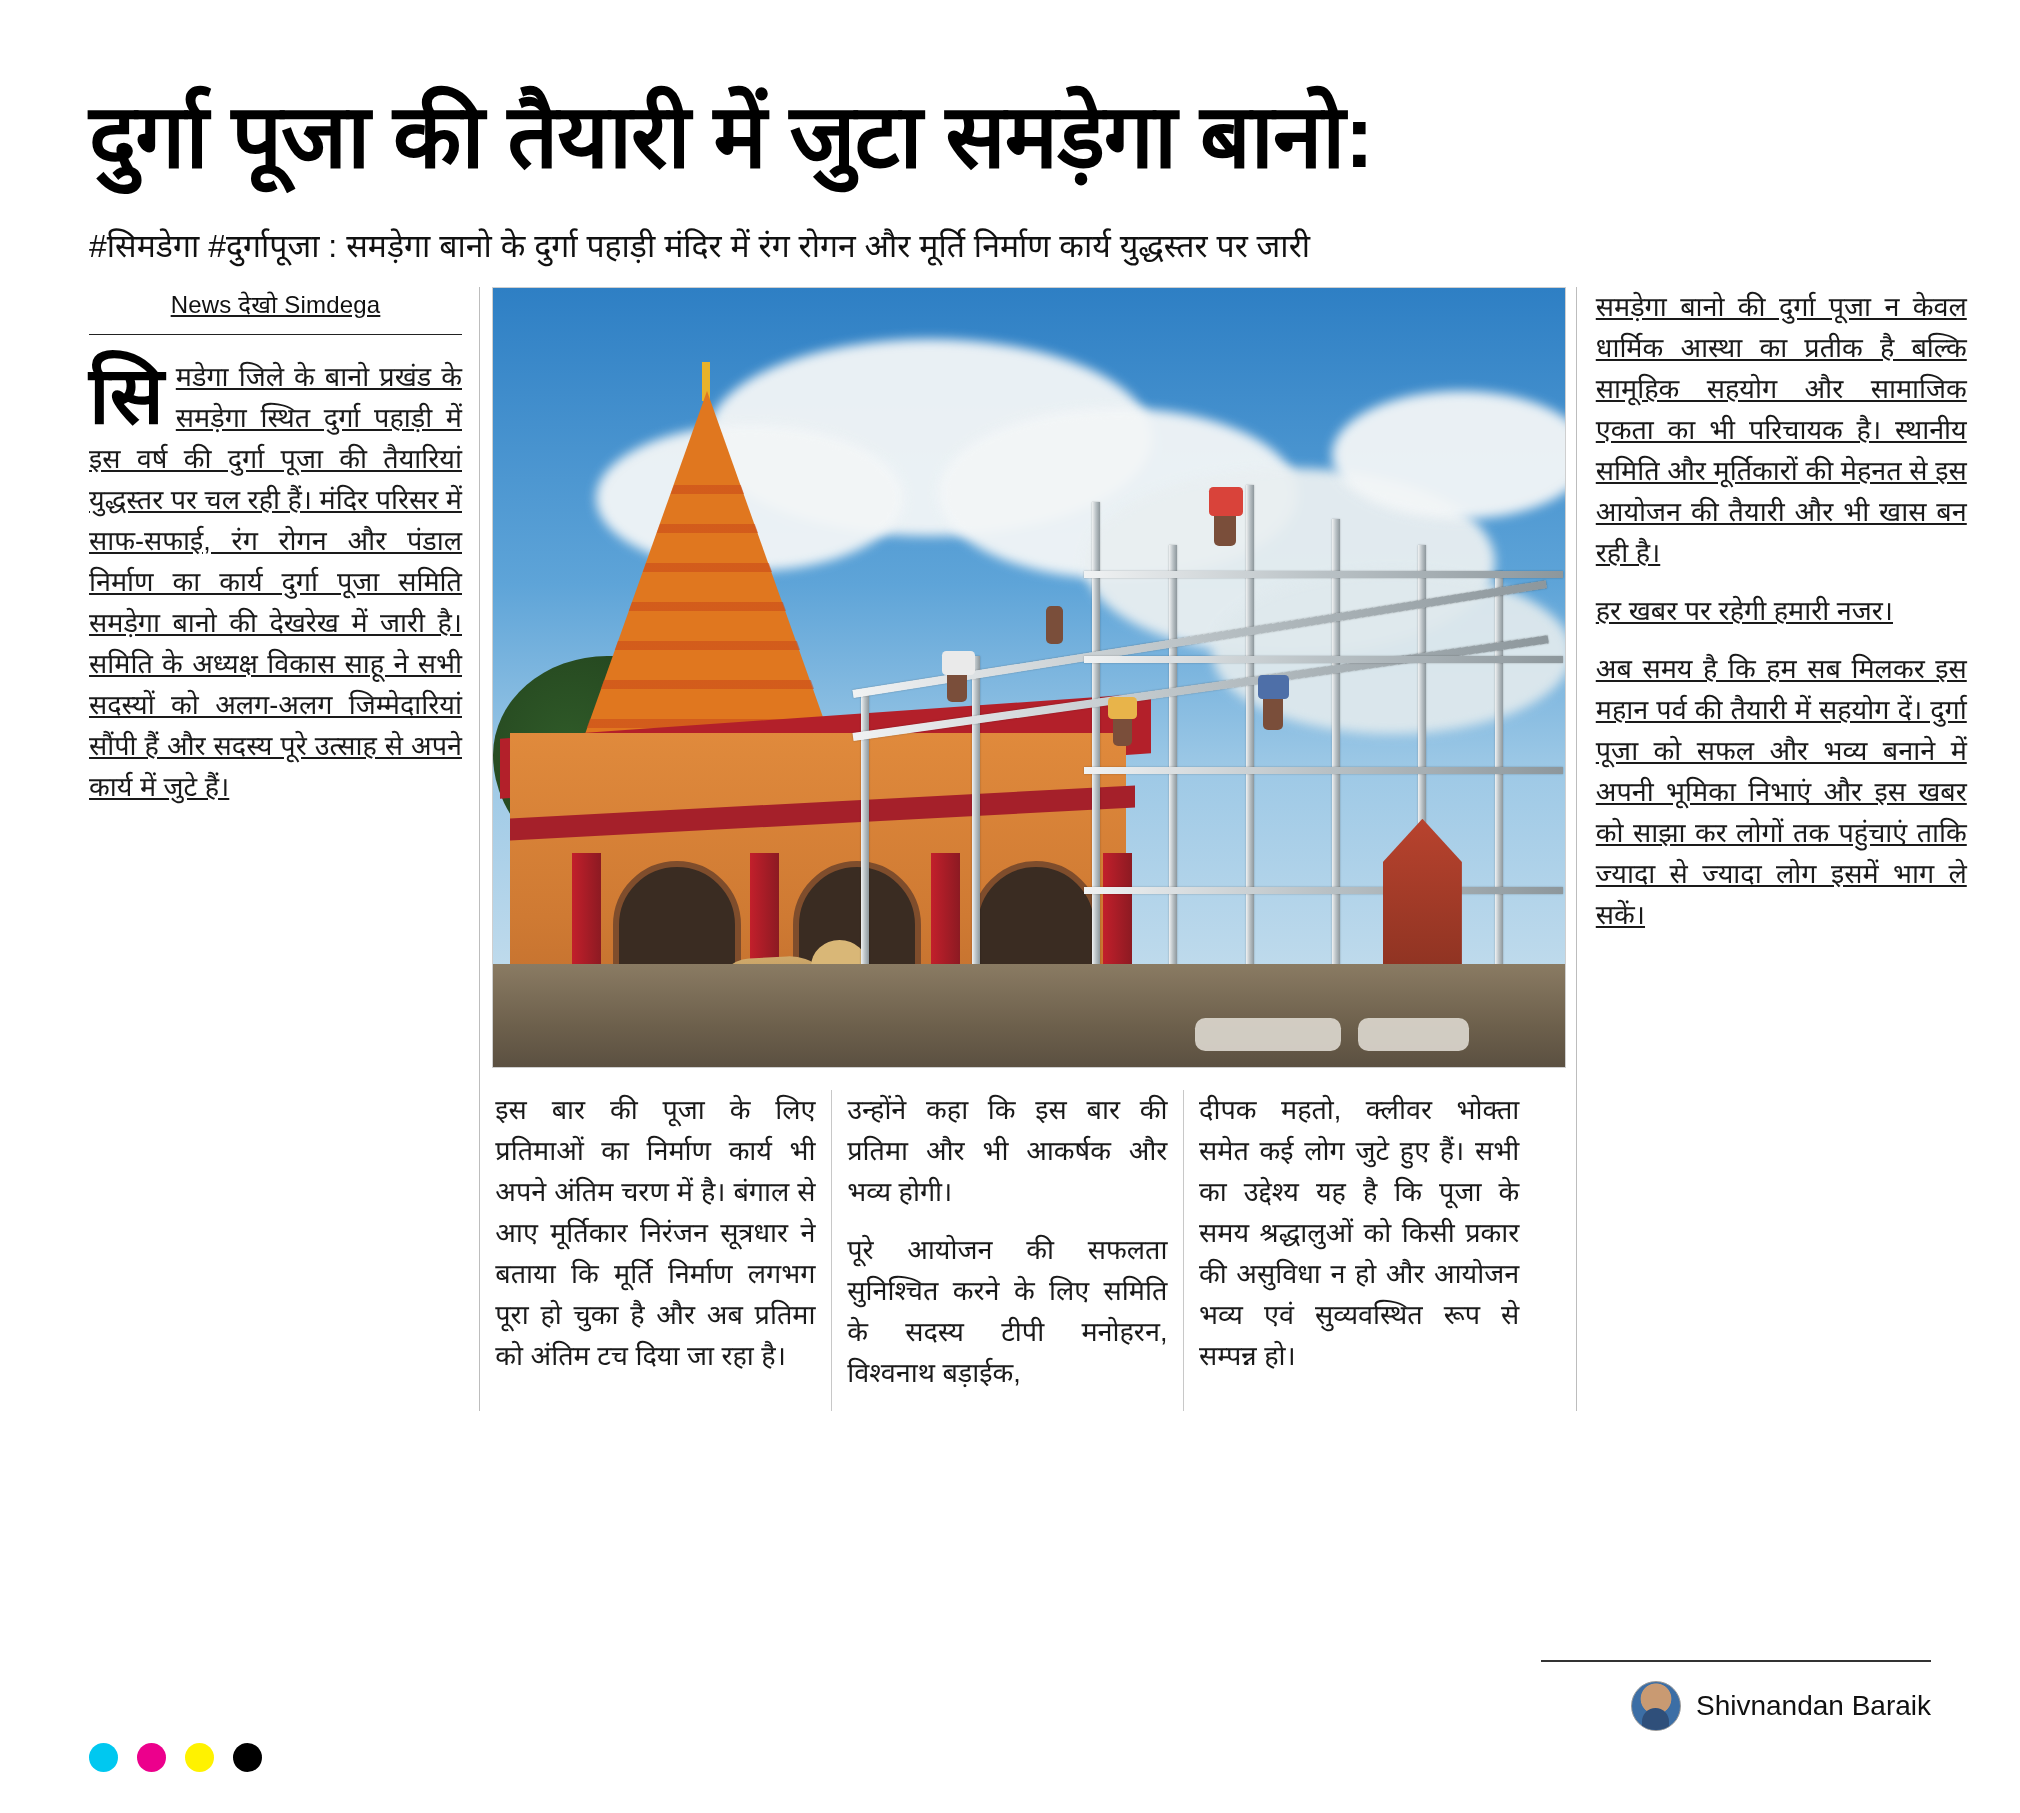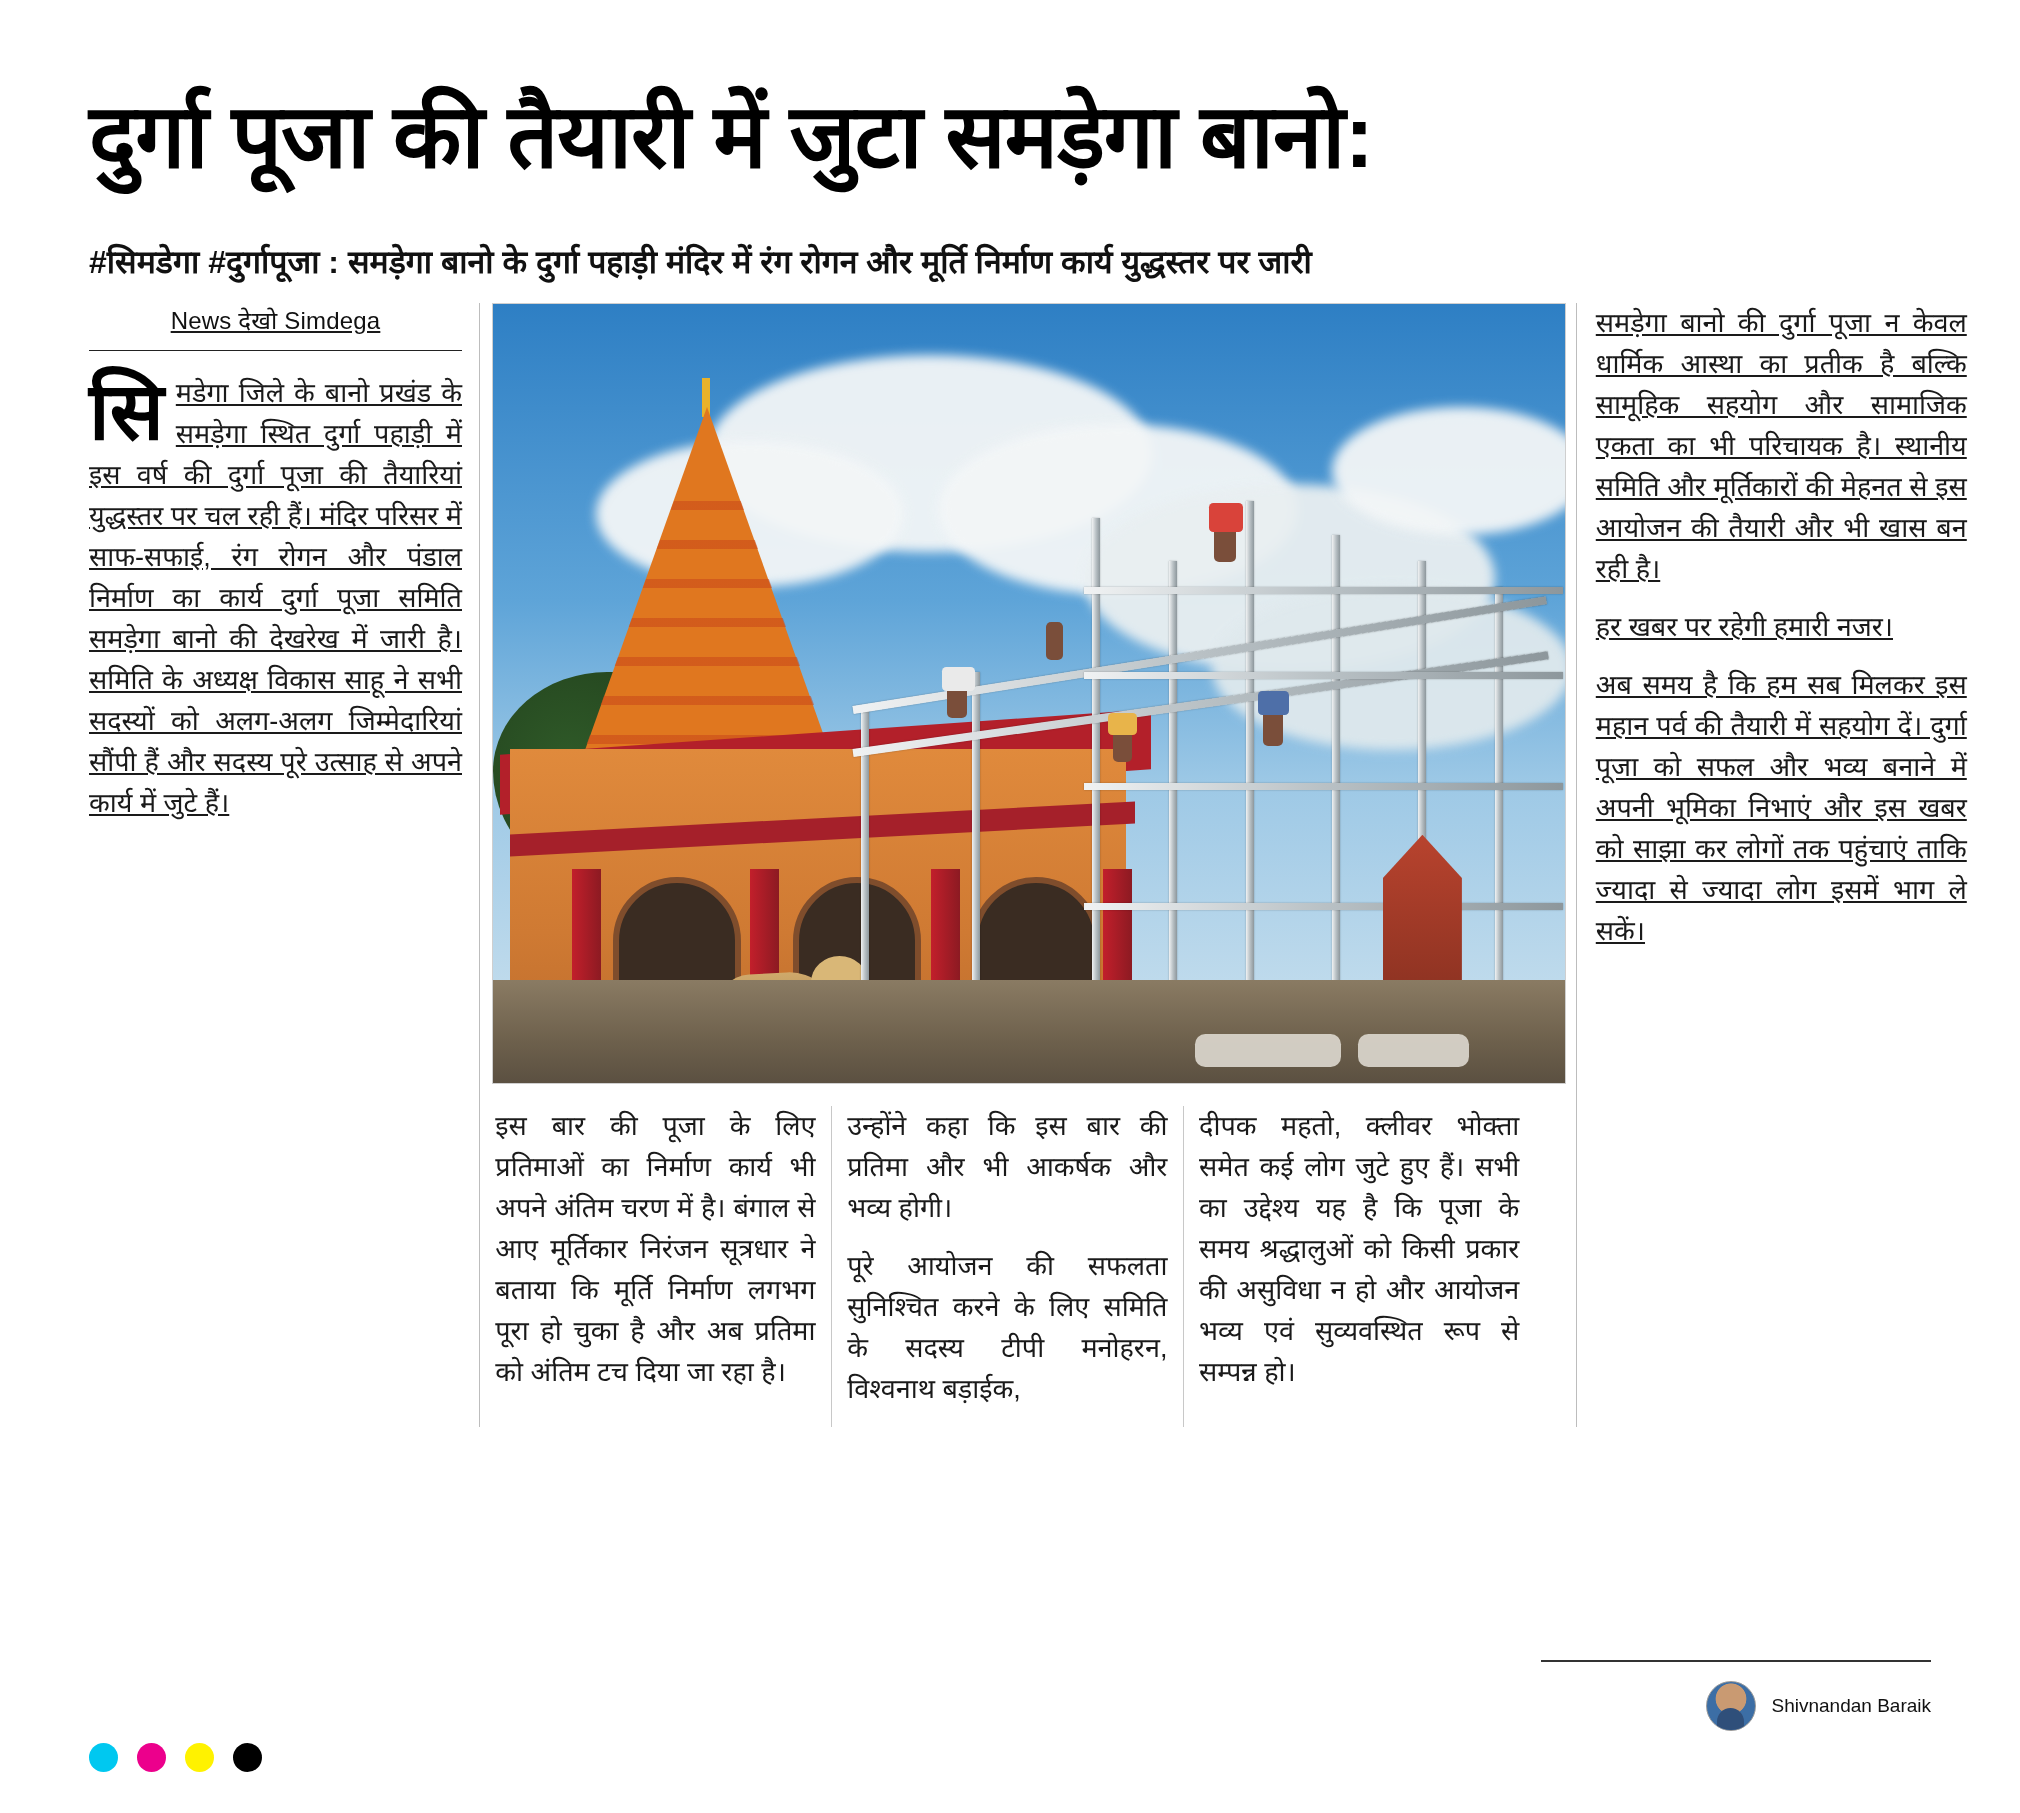--- a/index.html
+++ b/index.html
@@ -29,25 +29,25 @@
     font-size: 89px;
     line-height: 1.22;
     letter-spacing: -0.9px;
     color: #000000;
     margin: 0 0 3.4px 0;
     max-width: 1627px;
   }
   .headline .line2 { display: block; }
 
   .subhead {
-    font-weight: bold;
+    font-weight: normal;
     font-size: 32px;
     line-height: 1.35;
     color: #111111;
-    margin-top: 50px;
+    margin-top: 34px;
     margin-bottom: 19px;
     letter-spacing: 0px;
   }
 
   
   .body-region {
     position: relative;
     display: grid;
     grid-template-columns: 390px 0.9px 1096px 0.9px 390px;
     column-gap: 0;
@@ -320,21 +320,21 @@
   }
   .avatar::after {
     content: "";
     position: absolute;
     left: 10.3px; top: 26px;
     width: 27px; height: 26px;
     background: #2f4f7a;
     border-radius: 13.7px 13.7px 0 0;
   }
   .author-name {
-    font-size: 19px;
+    font-size: 28px;
     color: #111;
   }
 
   
   .dots {
     position: absolute;
     left: 89px; bottom: 41px;
     display: flex; gap: 19px;
   }
   .dot { width: 29px; height: 29px; border-radius: 50%; }

